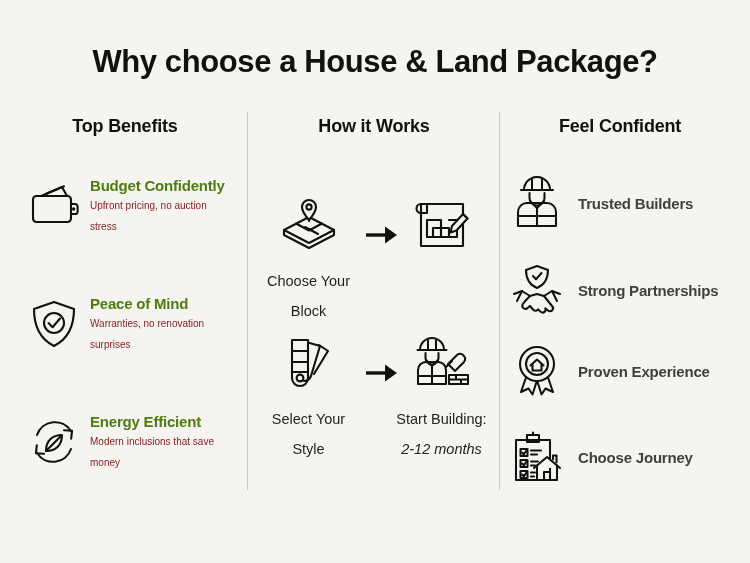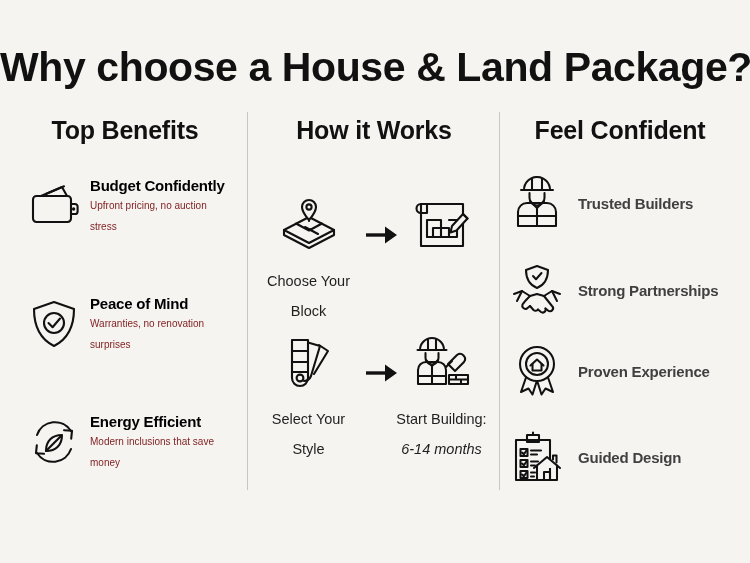--- a/index.html
+++ b/index.html
@@ -21,21 +21,21 @@
     height: 563px;
   }
 
   
   .title {
     position: absolute;
     left: 0;
     top: 44px;
     width: 750px;
     text-align: center;
-    font-size: 41px;
+    font-size: 31px;
     font-weight: bold;
     letter-spacing: -0.4px;
     color: #111111;
     white-space: nowrap;
   }
 
   
   .columns {
     position: absolute;
     left: 0;
@@ -47,21 +47,21 @@
     position: absolute;
     top: 0;
     height: 380px;
   }
   .col-left   { left: 14px;  width: 222px; }
   .col-mid    { left: 249px; width: 250px; }
   .col-right  { left: 500px; width: 240px; }
 
   .col-head {
     text-align: center;
-    font-size: 25px;
+    font-size: 18px;
     font-weight: bold;
     color: #111111;
     letter-spacing: -0.2px;
     margin-top: 4px;
     white-space: nowrap;
   }
 
   
   .divider {
     position: absolute;
@@ -84,21 +84,21 @@
     width: 52px;
     height: 52px;
     flex: 0 0 52px;
     margin-top: 6px;
     margin-right: 10px;
   }
   .benefit .b-text { padding-top: 2px; }
   .b-title {
     font-size: 15px;
     font-weight: bold;
-    color: #000000;
+    color: #4d7c0f;
     line-height: 19px;
     letter-spacing: -0.2px;
     white-space: nowrap;
   }
   .b-desc {
     font-size: 10px;
     color: #7f1d1d;
     line-height: 21px;
     max-width: 160px;
   }
@@ -299,21 +299,21 @@
             <path d="M7 50 L7 36 A8 8 0 0 1 15 28 L27 28 A8 8 0 0 1 35 36 L35 50 Z"></path>
             <path d="M21 32 L21 50 M7 42 L35 42"></path>
             <path d="M37 30 L46 21 A5 5 0 0 1 53 28 L44 37 Z" fill="#f5f4f1"></path>
             <path d="M35 33 L41 27"></path>
             <path d="M38 41 L57 41 L57 50 L38 50 Z"></path>
             <path d="M38 45.5 L57 45.5 M45 41 L45 45.5 M50 45.5 L50 50"></path>
           </svg>
         </span>
         <div class="s-label">
           <span>Start Building:</span>
-          <span class="em">6-14 months</span>
+          <span class="em">2-12 months</span>
         </div>
       </div>
     </div>
 
     <div class="col col-right">
       <div class="col-head">Feel Confident</div>
 
       <div class="confidence c1">
         <span class="c-icon">
           <svg viewBox="0 0 54 54" width="54" height="54" fill="none" stroke="#111" stroke-width="2.05" stroke-linecap="round" stroke-linejoin="round">
@@ -373,18 +373,18 @@
             <path d="M21 31.5 L28 31.5 M21 35.5 L25 35.5"></path>
             <rect x="10.5" y="41" width="7" height="7"></rect>
             <path d="M12 44.5 L13.8 46.3 L16.5 42.5"></path>
             <path d="M21 42.5 L25 42.5 M21 46.5 L24 46.5"></path>
             <path d="M24 38 L37 27 L50 38" fill="#f5f4f1"></path>
             <path d="M27 35.5 L27 50 L47 50 L47 35.5"></path>
             <path d="M34 50 L34 42 L40 42 L40 50"></path>
             <path d="M43 29.5 L43 25.5 L46.5 25.5 L46.5 32.5"></path>
           </svg>
         </span>
-        <span class="c-label">Guided Design</span>
+        <span class="c-label">Choose Journey</span>
       </div>
     </div>
 
   </div>
 </div>
 
 </body></html>

